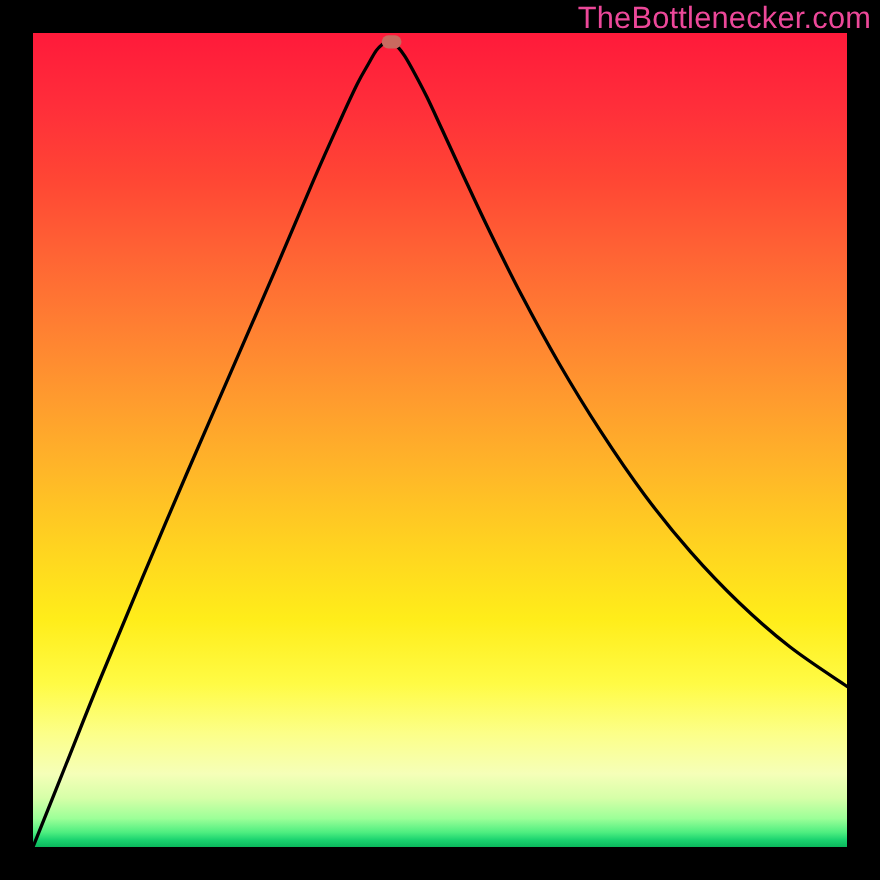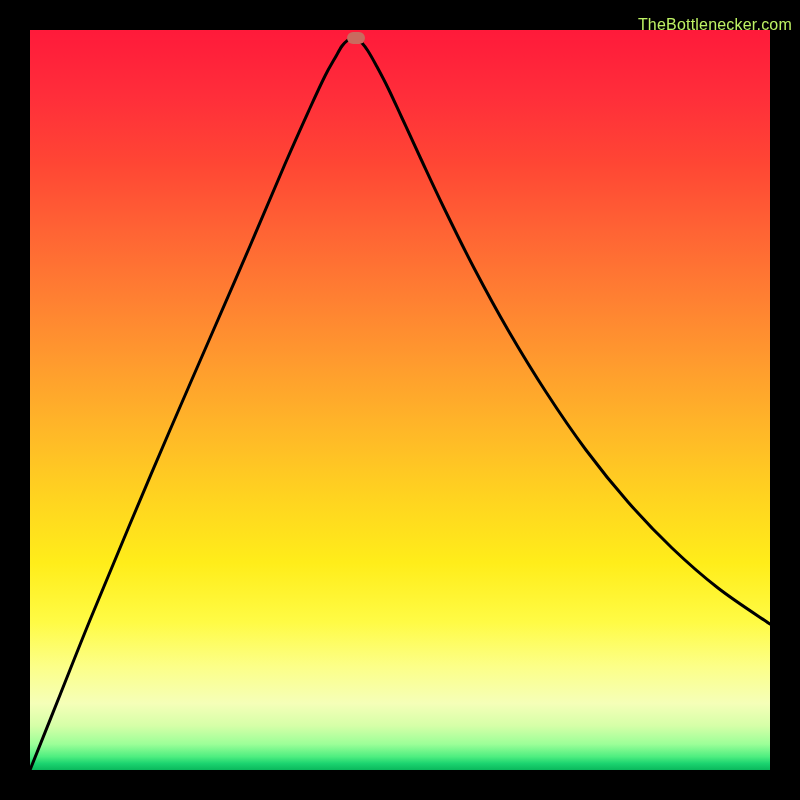--- a/index.html
+++ b/index.html
@@ -55,24 +55,24 @@
   }
   .curve-svg {
     position: absolute;
     left: 0;
     top: 0;
     width: 740px;
     height: 740px;
   }
   .watermark {
     position: absolute;
-    top: 16px;
+    top: 0;
     right: 8px;
-    color: #bef264;
-    font-size: 16px;
+    color: #ec4899;
+    font-size: 28px;
     font-weight: 500;
     letter-spacing: 0.2px;
   }
   .marker {
     position: absolute;
     width: 18px;
     height: 12px;
     background: #c96a5f;
     border-radius: 6px;
   }

